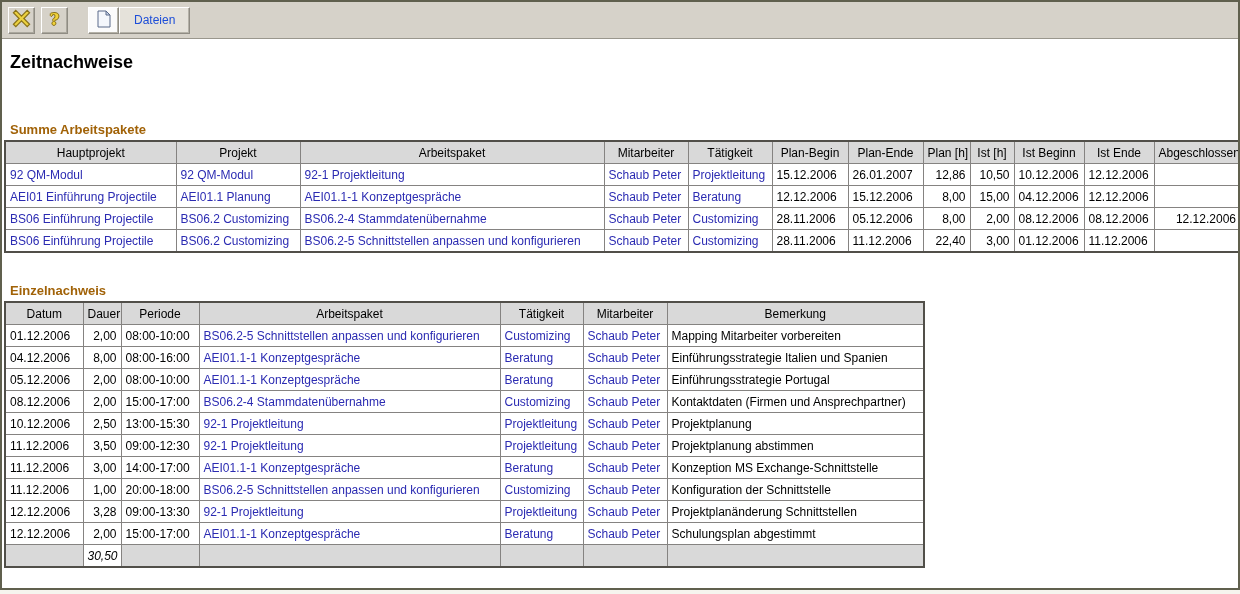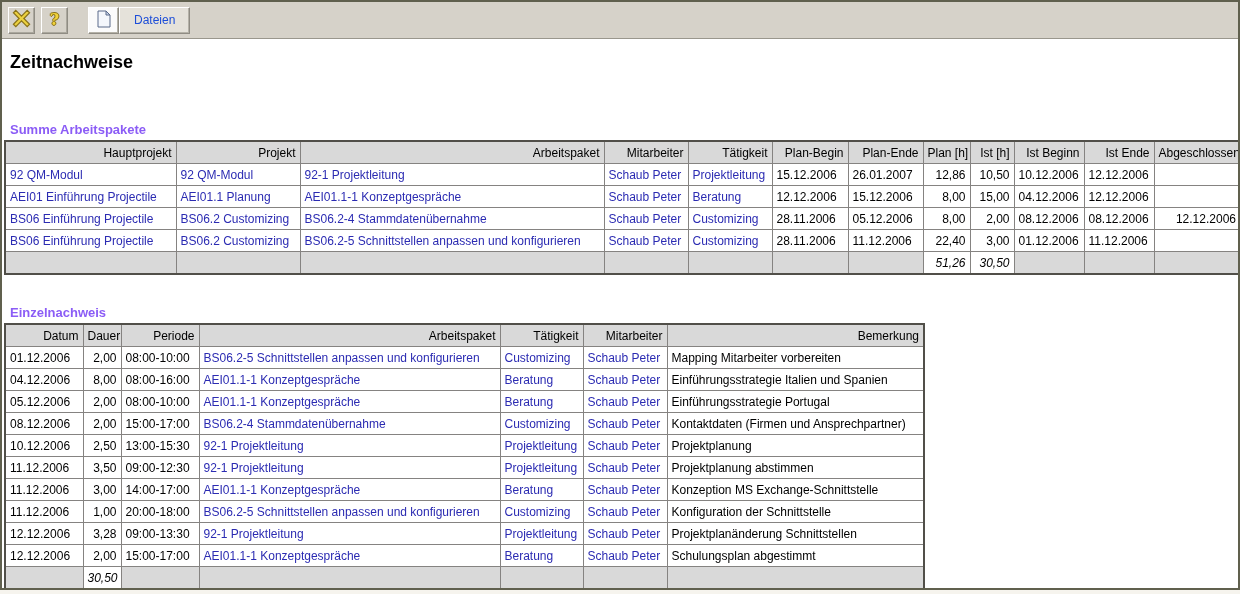--- a/index.html
+++ b/index.html
@@ -34,35 +34,35 @@
     padding:0 14px; cursor:pointer;
   }
   .help-glyph {
     font-family:"DejaVu Serif", serif; font-weight:bold; font-size:16px; line-height:1;
     color:#f0d23c;
     text-shadow:-1px 0 #8a7218, 1px 0 #8a7218, 0 -1px #8a7218, 0 1px #8a7218;
   }
   
   .content { padding:0 2px; }
   .page-title { font-size:18px; font-weight:bold; margin:13px 6px 0 6px; color:#000; }
-  .section-title { font-size:13px; font-weight:bold; margin:0 6px 3px 6px; color:#8b5cf6; }
+  .section-title { font-size:13px; font-weight:bold; margin:0 6px 3px 6px; color:#a16207; }
   .gap-a { height:49px; }
   .gap-b { height:30px; }
   
   table {
     border-collapse:collapse; table-layout:fixed;
     font-size:12px; color:#000; border:2px solid #514f49;
   }
   .t1 { width:1231px; }
   .t2 { width:919px; }
   th, td {
     border:1px solid #858381; padding:1px 4px; height:19px;
     overflow:hidden; white-space:nowrap; text-overflow:clip;
   }
-  th { background:#d9d9d9; font-weight:normal; text-align:right; }
+  th { background:#d9d9d9; font-weight:normal; text-align:center; }
   .t1 td, .t1 th { height:19px; }
   td.link { color:#2b2bb2; cursor:pointer; }
   td.num { text-align:right; }
   tr.total td { background:#d9d9d9; }
   tr.total td.val { background:#ffffff; font-style:italic; text-align:right; }
 </style>
 </head>
 <body>
 
 <div class="app">
@@ -177,34 +177,20 @@
           <td class="link">Schaub Peter</td>
           <td class="link">Customizing</td>
           <td>28.11.2006</td>
           <td>11.12.2006</td>
           <td class="num">22,40</td>
           <td class="num">3,00</td>
           <td>01.12.2006</td>
           <td>11.12.2006</td>
           <td class="num"></td>
         </tr>
-        <tr class="total">
-          <td></td>
-          <td></td>
-          <td></td>
-          <td></td>
-          <td></td>
-          <td></td>
-          <td></td>
-          <td class="val">51,26</td>
-          <td class="val">30,50</td>
-          <td></td>
-          <td></td>
-          <td></td>
-        </tr>
       </tbody>
     </table>
 
     <div class="gap-b"></div>
 
     <div class="section-title">Einzelnachweis</div>
     <table class="t2">
       <colgroup>
         <col style="width:78px">
           <col style="width:38px">

